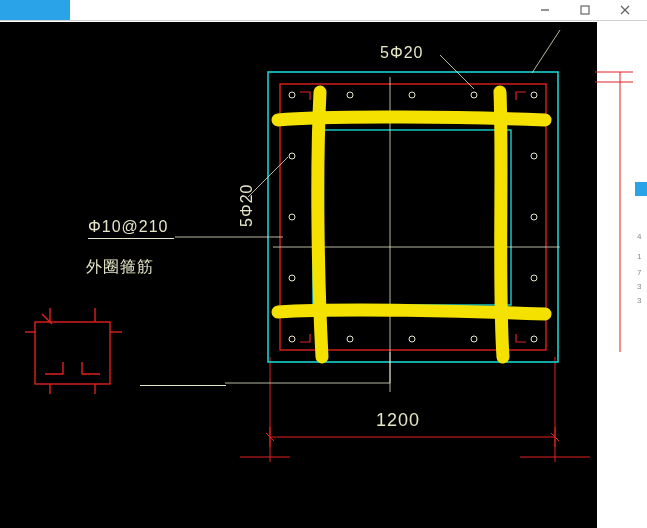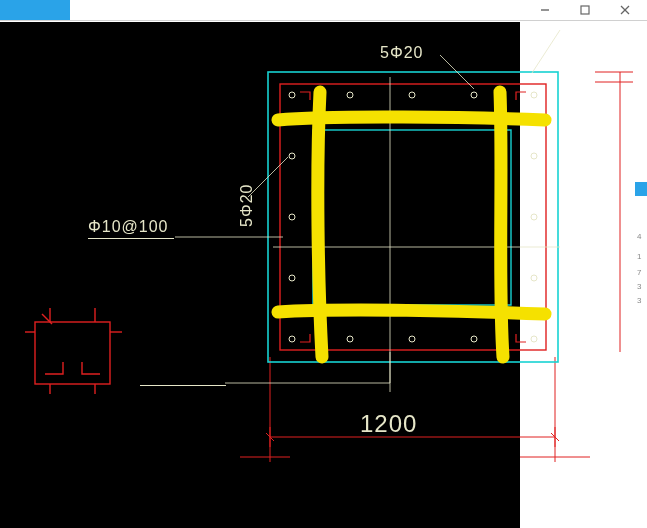--- a/index.html
+++ b/index.html
@@ -38,21 +38,21 @@
     justify-content: center;
     font-size: 12px;
     color: #666;
   }
   .win-btn svg { display:block; }
   
   .canvas {
     position: absolute;
     left: 0;
     top: 22px;
-    width: 520px;
+    width: 597px;
     height: 506px;
     background: #000;
   }
   .cad-text {
     position: absolute;
     color: #e6e6c8;
     font-size: 16px;
     white-space: nowrap;
     letter-spacing: 1px;
   }
@@ -223,22 +223,23 @@
       <path d="M100 352 l-18 0 l0 -12"></path>
       <path d="M42 292 l10 10"></path>
     </g>
 
   </svg>
 
   <div class="cad-text" style="left:380px; top:22px">5Φ20</div>
 
   <div class="cad-text rotated" style="left:238px; top:205px">5Φ20</div>
 
-  <div class="cad-text" style="left:88px; top:196px">Φ10@100</div>
+  <div class="cad-text" style="left:88px; top:196px">Φ10@210</div>
 
   <div style="position:absolute;left:88px;top:216px;width:86px;height:1px;background:#e6e6c8"></div>
 
+  <div class="cad-text" style="left:86px; top:235px">外圈箍筋</div>
 
   <div style="position:absolute;left:140px;top:363px;width:86px;height:1px;background:#e6e6c8"></div>
 
-  <div class="cad-text" style="left:360px; top:388px; font-size:24px">1200</div>
+  <div class="cad-text" style="left:376px; top:388px; font-size:18px">1200</div>
 
 </div>
 
 </body></html>

